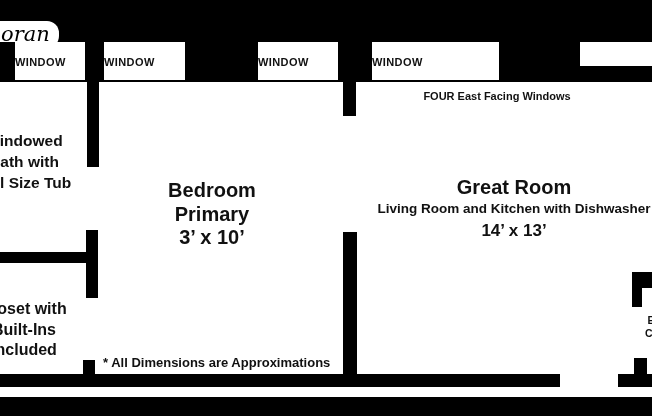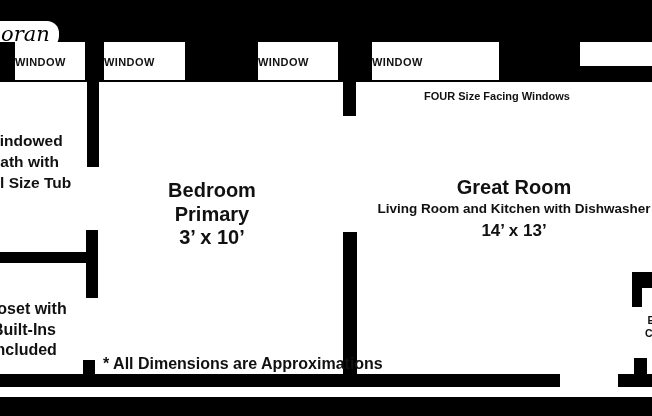--- a/index.html
+++ b/index.html
@@ -78,21 +78,21 @@
 
   <div class="wall" style="left:632px;top:272px;width:20px;height:16px"></div>
   <div class="wall" style="left:632px;top:288px;width:10px;height:19px"></div>
   <div class="wall" style="left:634px;top:358px;width:13px;height:18px"></div>
 
   <div class="wall" style="left:0;top:374px;width:560px;height:13px"></div>
   <div class="wall" style="left:618px;top:374px;width:34px;height:13px"></div>
 
   <div class="wall" style="left:0;top:397px;width:652px;height:19px"></div>
 
-  <div class="txt" style="left:347px;top:90px;width:300px;font-size:11px">FOUR Size Facing Windows</div>
+  <div class="txt" style="left:347px;top:90px;width:300px;font-size:11px">FOUR East Facing Windows</div>
 
   <div class="txt" style="left:-56px;top:130px;width:160px;font-size:15.5px;line-height:21px">
     <div>Windowed</div>
     <div>Bath with</div>
     <div>Full Size Tub</div>
   </div>
 
   <div class="txt" style="left:102px;top:179px;width:220px;font-size:20px;line-height:23.5px">
     <div>Bedroom</div>
     <div>Primary</div>
@@ -109,15 +109,15 @@
     <div>Closet with</div>
     <div>Built-Ins</div>
     <div>Included</div>
   </div>
 
   <div class="txt" style="left:611px;top:314px;width:100px;font-size:10.5px;line-height:12.5px">
     <div>Entry</div>
     <div>Closet</div>
   </div>
 
-  <div class="txt" style="left:103px;top:355px;width:220px;font-size:16px">* All Dimensions are Approximations</div>
+  <div class="txt" style="left:103px;top:355px;width:220px;font-size:13px">* All Dimensions are Approximations</div>
 
 </div>
 
 </body></html>

